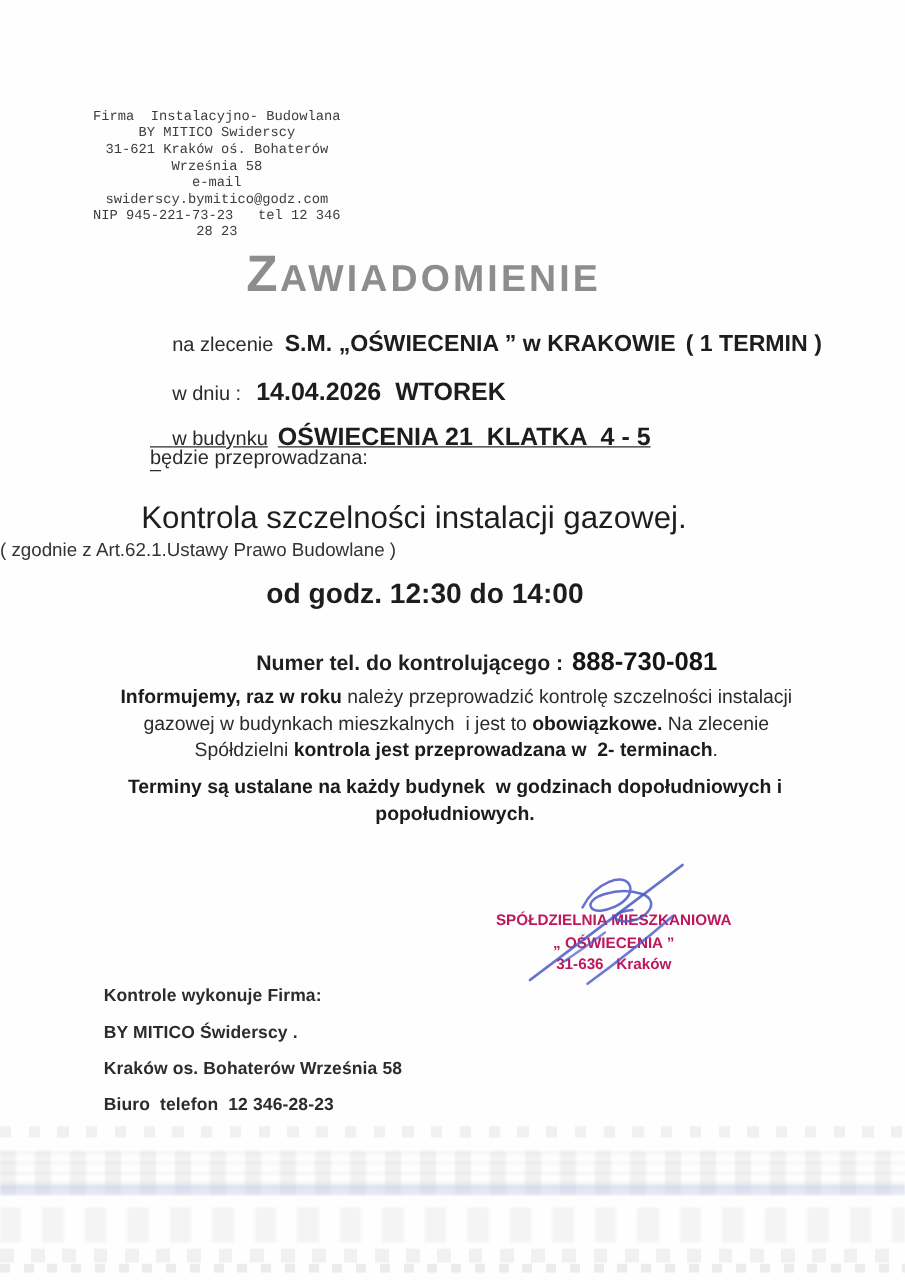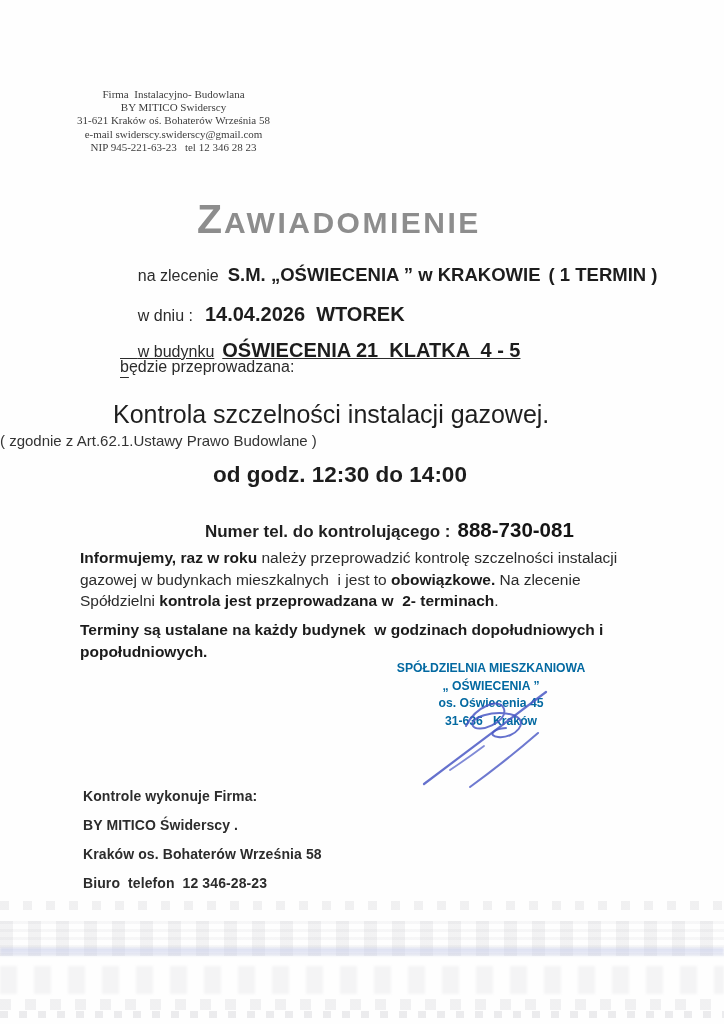--- a/index.html
+++ b/index.html
@@ -4,21 +4,21 @@
 <style>
   html,body{margin:0;padding:0;background:#ffffff;}
   .page{
     position:relative;width:724px;height:1024px;background:#fefefe;overflow:hidden;
     font-family:"Liberation Sans",sans-serif;color:#262626;
   }
   .page div,.page span{white-space:pre-wrap;}
 
   .letterhead{
     position:absolute;left:66px;top:88px;width:215px;text-align:center;
-    font-family:Liberation Serif, serif;font-size:11px;line-height:13.2px;color:#3d3d3d;
+    font-family:Liberation Mono, monospace;font-size:11px;line-height:13.2px;color:#3d3d3d;
   }
 
   .title{
     position:absolute;left:0;top:178px;width:660px;text-align:center;
     color:#8d8d8d;font-weight:bold;
   }
   .t-first{font-size:41px;letter-spacing:2px;}
   .t-rest{font-size:30px;letter-spacing:2.5px;}
 
   .bodyline{position:absolute;left:120px;font-size:16px;color:#2b2b2b;}
@@ -35,28 +35,28 @@
 
   .subject{
     position:absolute;left:113px;top:400px;font-size:25px;font-weight:normal;color:#1e1e1e;
   }
   .legal{position:absolute;left:0;top:432px;width:700px;text-align:left;font-size:15px;color:#333;}
   .hours{position:absolute;left:0;top:462px;width:680px;text-align:center;font-size:22.5px;font-weight:bold;color:#1d1d1d;}
   .phone{position:absolute;left:0;top:500px;width:714px;text-align:center;}
   .phone .p-lbl{font-size:17px;font-weight:bold;color:#1f1f1f;margin-left:47px;}
   .phone .p-num{font-size:20.5px;font-weight:bold;color:#151515;margin-left:7px;margin-top:37px;}
 
-  .para{position:absolute;left:80px;width:570px;font-size:15.5px;line-height:21.5px;color:#2b2b2b;}
+  .para{position:absolute;left:80px;width:570px;font-size:15.5px;line-height:21.5px;color:#2b2b2b;text-align:center;}
   .para .b{font-weight:bold;color:#1b1b1b;}
   .para1{top:547px;}
   .para2{top:619px;font-weight:bold;color:#1b1b1b;width:568px;}
 
   .stamp{
-    position:absolute;left:396px;top:660px;width:190px;text-align:center;
-    font-size:12.2px;line-height:17.6px;font-weight:bold;color:#0369a1;
+    position:absolute;left:396px;top:728px;width:190px;text-align:center;
+    font-size:12.2px;line-height:17.6px;font-weight:bold;color:#be185d;
   }
   .signature{position:absolute;left:414px;top:682px;width:172px;height:112px;pointer-events:none;}
 
   .contractor{
     position:absolute;left:83px;top:782px;font-size:14px;line-height:29px;
     font-weight:bold;color:#2c2c2c;letter-spacing:0.1px;
   }
 
   .art{position:absolute;left:0;width:724px;pointer-events:none;}
   .art1{top:901px;height:9px;
@@ -78,21 +78,21 @@
     filter:blur(0.6px);}
   .art5{top:1011px;height:7px;
     background:repeating-linear-gradient(90deg, rgba(140,140,152,0.16) 0 8px, rgba(0,0,0,0) 8px 19px);
     filter:blur(0.5px);}
 </style>
 </head>
 <body>
 
 <div class="page">
 
-  <div class="letterhead"><div>Firma  Instalacyjno- Budowlana</div><div>BY MITICO Swiderscy</div><div>31-621 Kraków oś. Bohaterów Września 58</div><div>e-mail swiderscy.swiderscy@gmail.com</div><div>NIP 945-221-63-23   tel 12 346 28 23</div></div>
+  <div class="letterhead"><div>Firma  Instalacyjno- Budowlana</div><div>BY MITICO Swiderscy</div><div>31-621 Kraków oś. Bohaterów Września 58</div><div>e-mail swiderscy.bymitico@godz.com</div><div>NIP 945-221-73-23   tel 12 346 28 23</div></div>
 
   <div class="title">
     <span class="t-first">Z</span><span class="t-rest">AWIADOMIENIE</span>
   </div>
 
   <div class="bodyline order-line">
     <span class="lbl">na zlecenie</span><span class="bval">S.M. „OŚWIECENIA ” w KRAKOWIE</span><span class="term">( 1 TERMIN )</span>
   </div>
 
   <div class="bodyline date-line">
@@ -112,21 +112,21 @@
   <div class="hours">od godz. 12:30 do 14:00</div>
 
   <div class="phone">
     <span class="p-lbl">Numer tel. do kontrolującego :</span><span class="p-num">888-730-081</span>
   </div>
 
   <div class="para para1"><span class="b">Informujemy, raz w roku </span><span>należy przeprowadzić kontrolę szczelności instalacji gazowej w budynkach mieszkalnych  i jest to </span><span class="b">obowiązkowe.</span><span> Na zlecenie Spółdzielni </span><span class="b">kontrola jest przeprowadzana w  2- terminach</span><span>.</span></div>
 
   <div class="para para2">Terminy są ustalane na każdy budynek  w godzinach dopołudniowych i popołudniowych.</div>
 
-  <div class="stamp"><div>SPÓŁDZIELNIA MIESZKANIOWA</div><div>„ OŚWIECENIA ”</div><div>os. Oświecenia 45</div><div>31-636   Kraków</div></div>
+  <div class="stamp"><div>SPÓŁDZIELNIA MIESZKANIOWA</div><div>„ OŚWIECENIA ”</div><div>31-636   Kraków</div></div>
 
   <svg class="signature" viewBox="0 0 172 112" xmlns="http://www.w3.org/2000/svg">
     <path d="M 10 102 C 45 76, 92 40, 132 10" fill="none" stroke-width="2.2" stroke-linecap="round" opacity="0.85" stroke="#4a58c4"></path>
     <path d="M 52 44 C 62 24, 86 15, 90 27 C 94 40, 64 52, 59 44 C 54 36, 80 27, 99 33 C 117 39, 101 57, 84 55 C 74 54, 78 47, 92 46" fill="none" stroke-width="2" stroke-linecap="round" opacity="0.85" stroke="#4a58c4"></path>
     <path d="M 56 105 C 78 89, 101 71, 124 51" fill="none" stroke-width="2.1" stroke-linecap="round" opacity="0.8" stroke="#4a58c4"></path>
     <path d="M 36 88 C 48 80, 58 73, 70 64" fill="none" stroke-width="1.8" stroke-linecap="round" opacity="0.7" stroke="#4a58c4"></path>
   </svg>
 
   <div class="contractor"><div>Kontrole wykonuje Firma:</div><div>BY MITICO Świderscy .</div><div>Kraków os. Bohaterów Września 58</div><div>Biuro  telefon  12 346-28-23</div></div>
 

